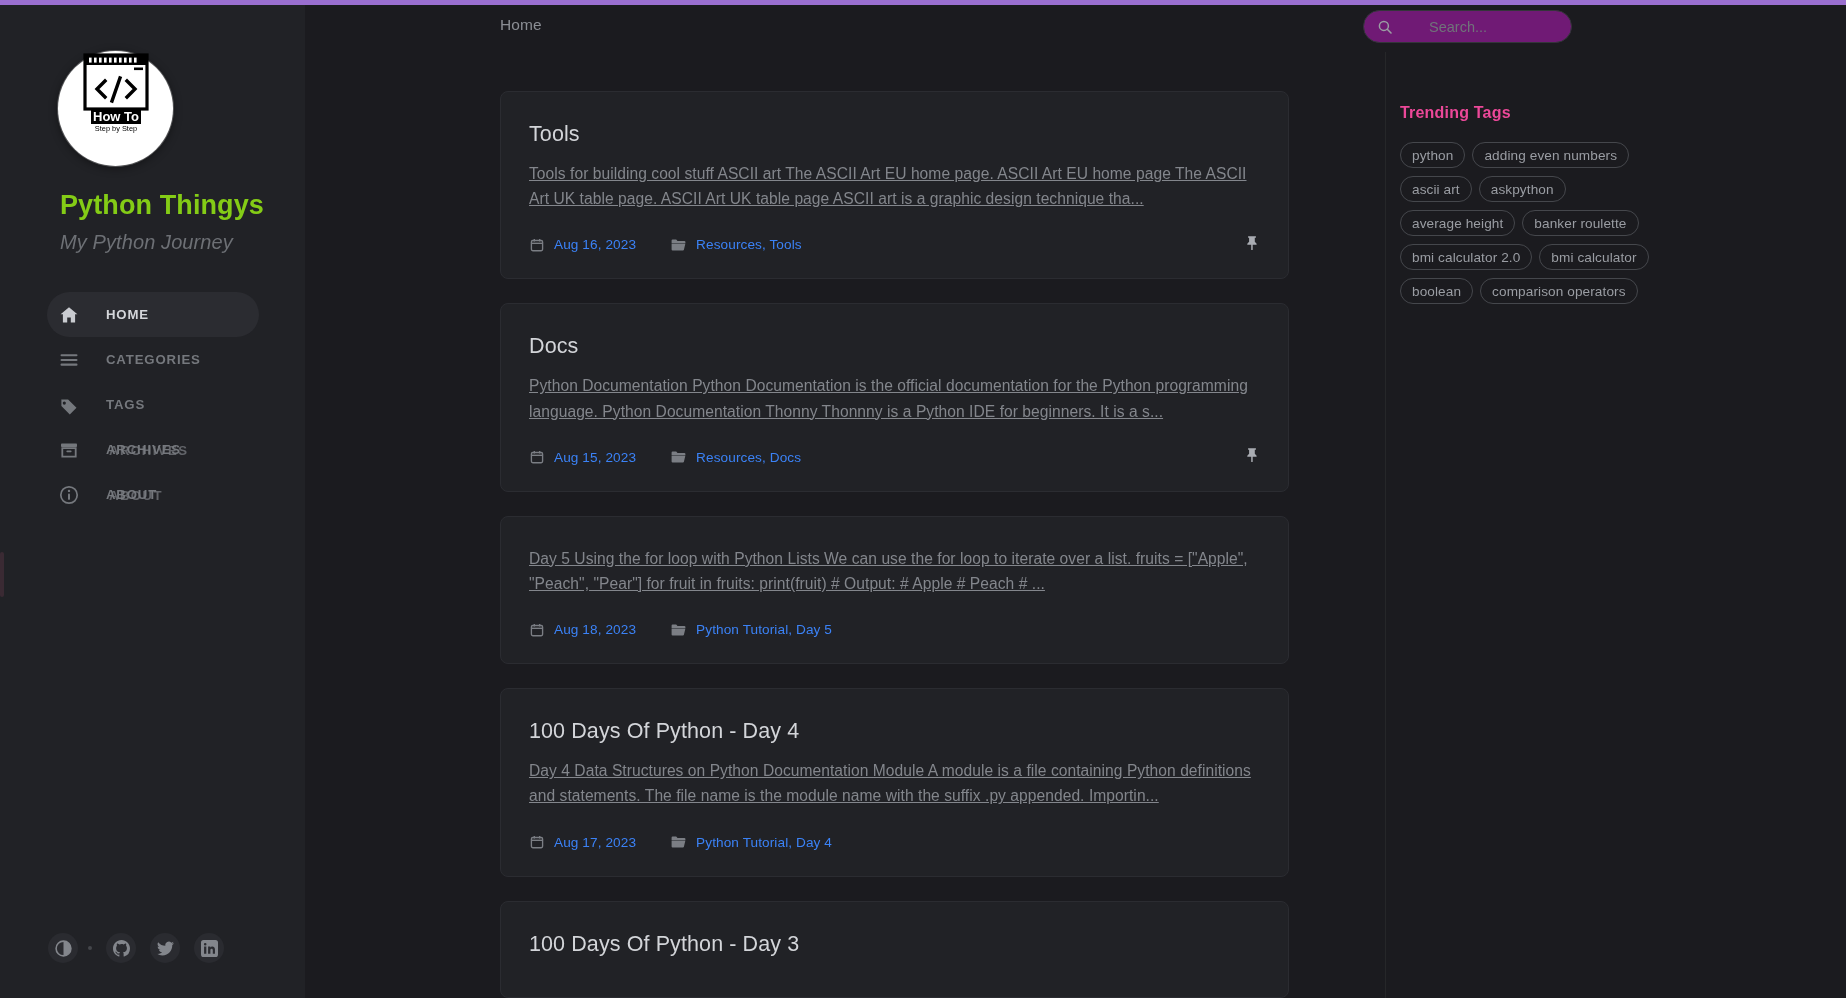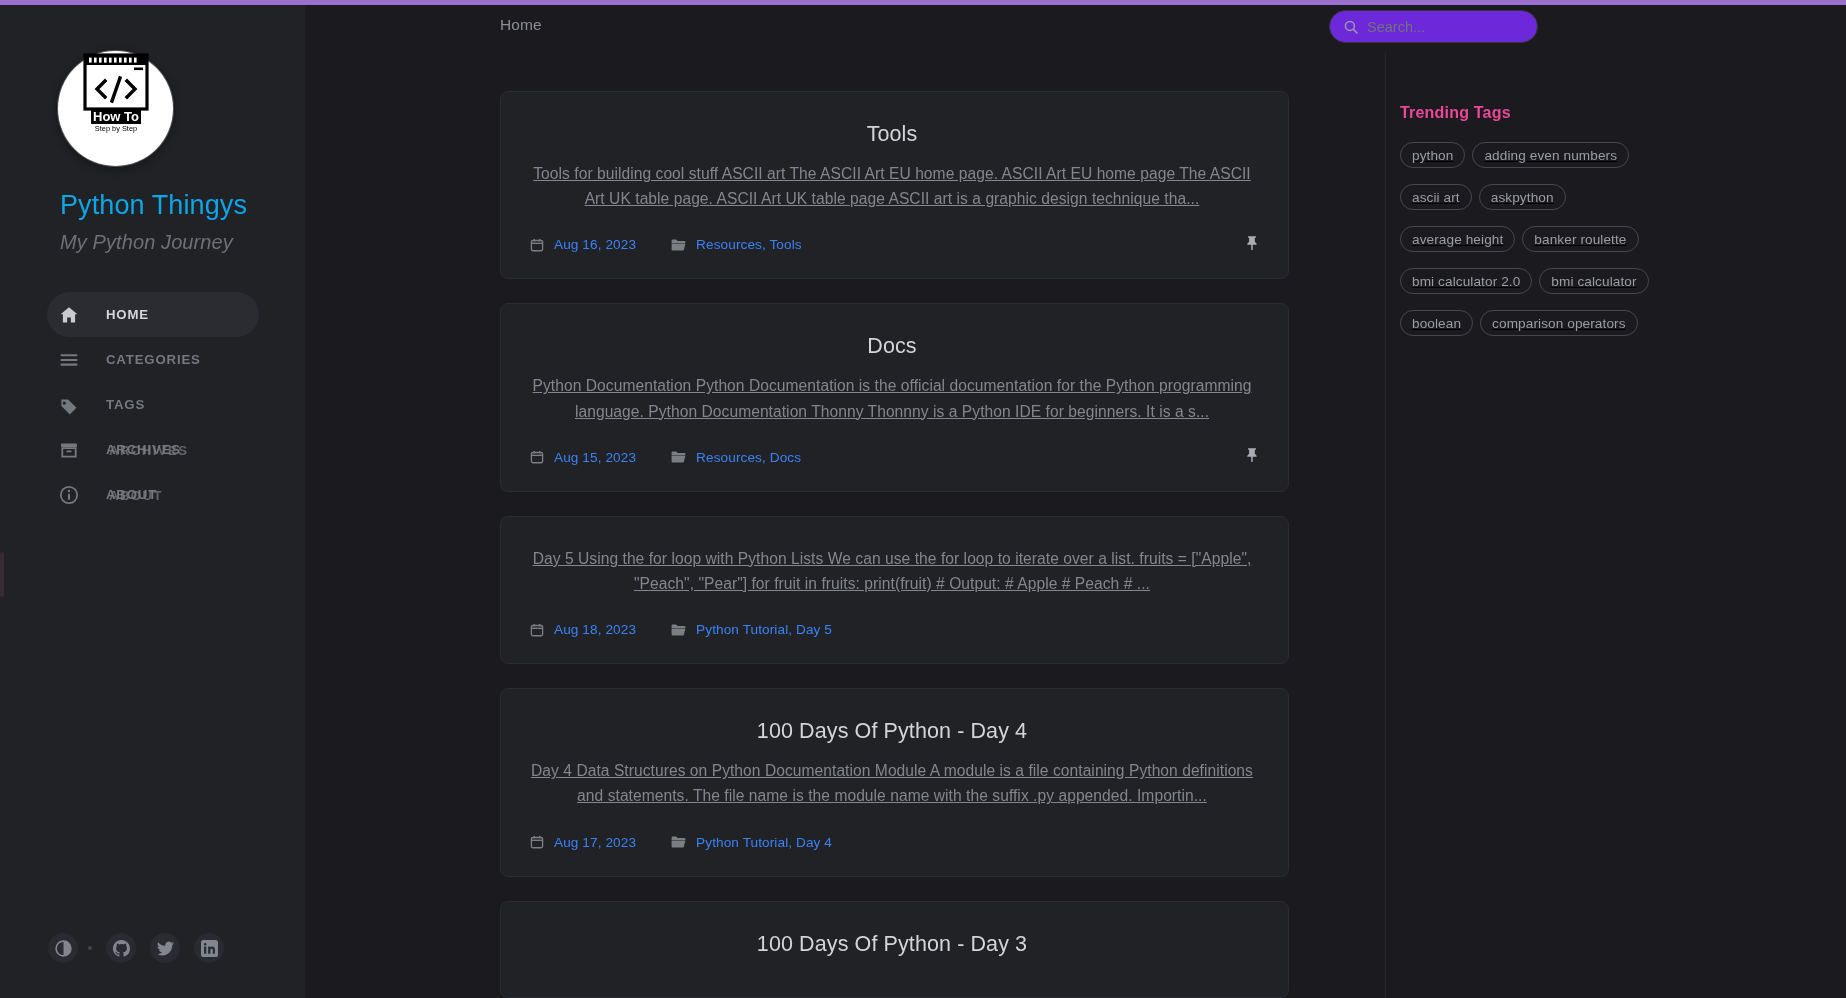--- a/index.html
+++ b/index.html
@@ -64,22 +64,22 @@
     height: 82px;
     display: block;
   }
 
   .site-title {
     position: absolute;
     left: 60px;
     top: 190px;
     width: 240px;
     font-size: 27px;
-    font-weight: 400;
-    color: #0ea5e9;
+    font-weight: 700;
+    color: #84cc16;
     letter-spacing: 0.1px;
     line-height: 1.15;
   }
   .site-subtitle {
     position: absolute;
     left: 60px;
     top: 231px;
     font-size: 20px;
     font-style: italic;
     color: #6d7075;
@@ -190,30 +190,31 @@
   .breadcrumb {
     position: absolute;
     left: 195px;
     top: 11px;
     font-size: 15.5px;
     color: #8b8e94;
     letter-spacing: 0.1px;
   }
   .searchbox {
     position: absolute;
-    left: 1024px;
+    left: 1058px;
     top: 5px;
     width: 209px;
     height: 33px;
     border-radius: 17px;
     border: 1px solid #34353a;
-    background: #6d28d9;
+    background: #701a75;
     display: flex;
     align-items: center;
     padding-left: 13px;
+    gap: 28px;
   }
   .searchbox .s-icon {
     width: 15px; height: 15px;
     flex: 0 0 15px;
     margin-right: 9px;
     display: flex; align-items: center; justify-content: center;
   }
   .search-input {
     background: transparent;
     border: none;
@@ -227,21 +228,20 @@
   .search-input::placeholder { color: #70737a; }
 
   
   .main {
     position: absolute;
     left: 305px;
     top: 52px;
     width: 1080px;
     height: 946px;
     overflow: hidden;
-    text-align: center;
   }
   .post-list {
     position: relative;
     padding-top: 39px;
     padding-left: 195px;
     width: 1080px;
   }
   .post-card {
     position: relative;
     width: 789px;
@@ -317,22 +317,21 @@
     color: #ec4899;
     letter-spacing: 0.2px;
   }
   .tag-cloud {
     position: absolute;
     left: 14px;
     top: 90px;
     width: 260px;
     display: flex;
     flex-wrap: wrap;
-    gap: 16px 7px;
-    text-decoration: underline;
+    gap: 8px 7px;
   }
   .tag {
     display: inline-flex;
     align-items: center;
     height: 26px;
     padding: 0 11px;
     border: 1px solid #45474c;
     border-radius: 14px;
     font-size: 13.6px;
     color: #9a9da3;

